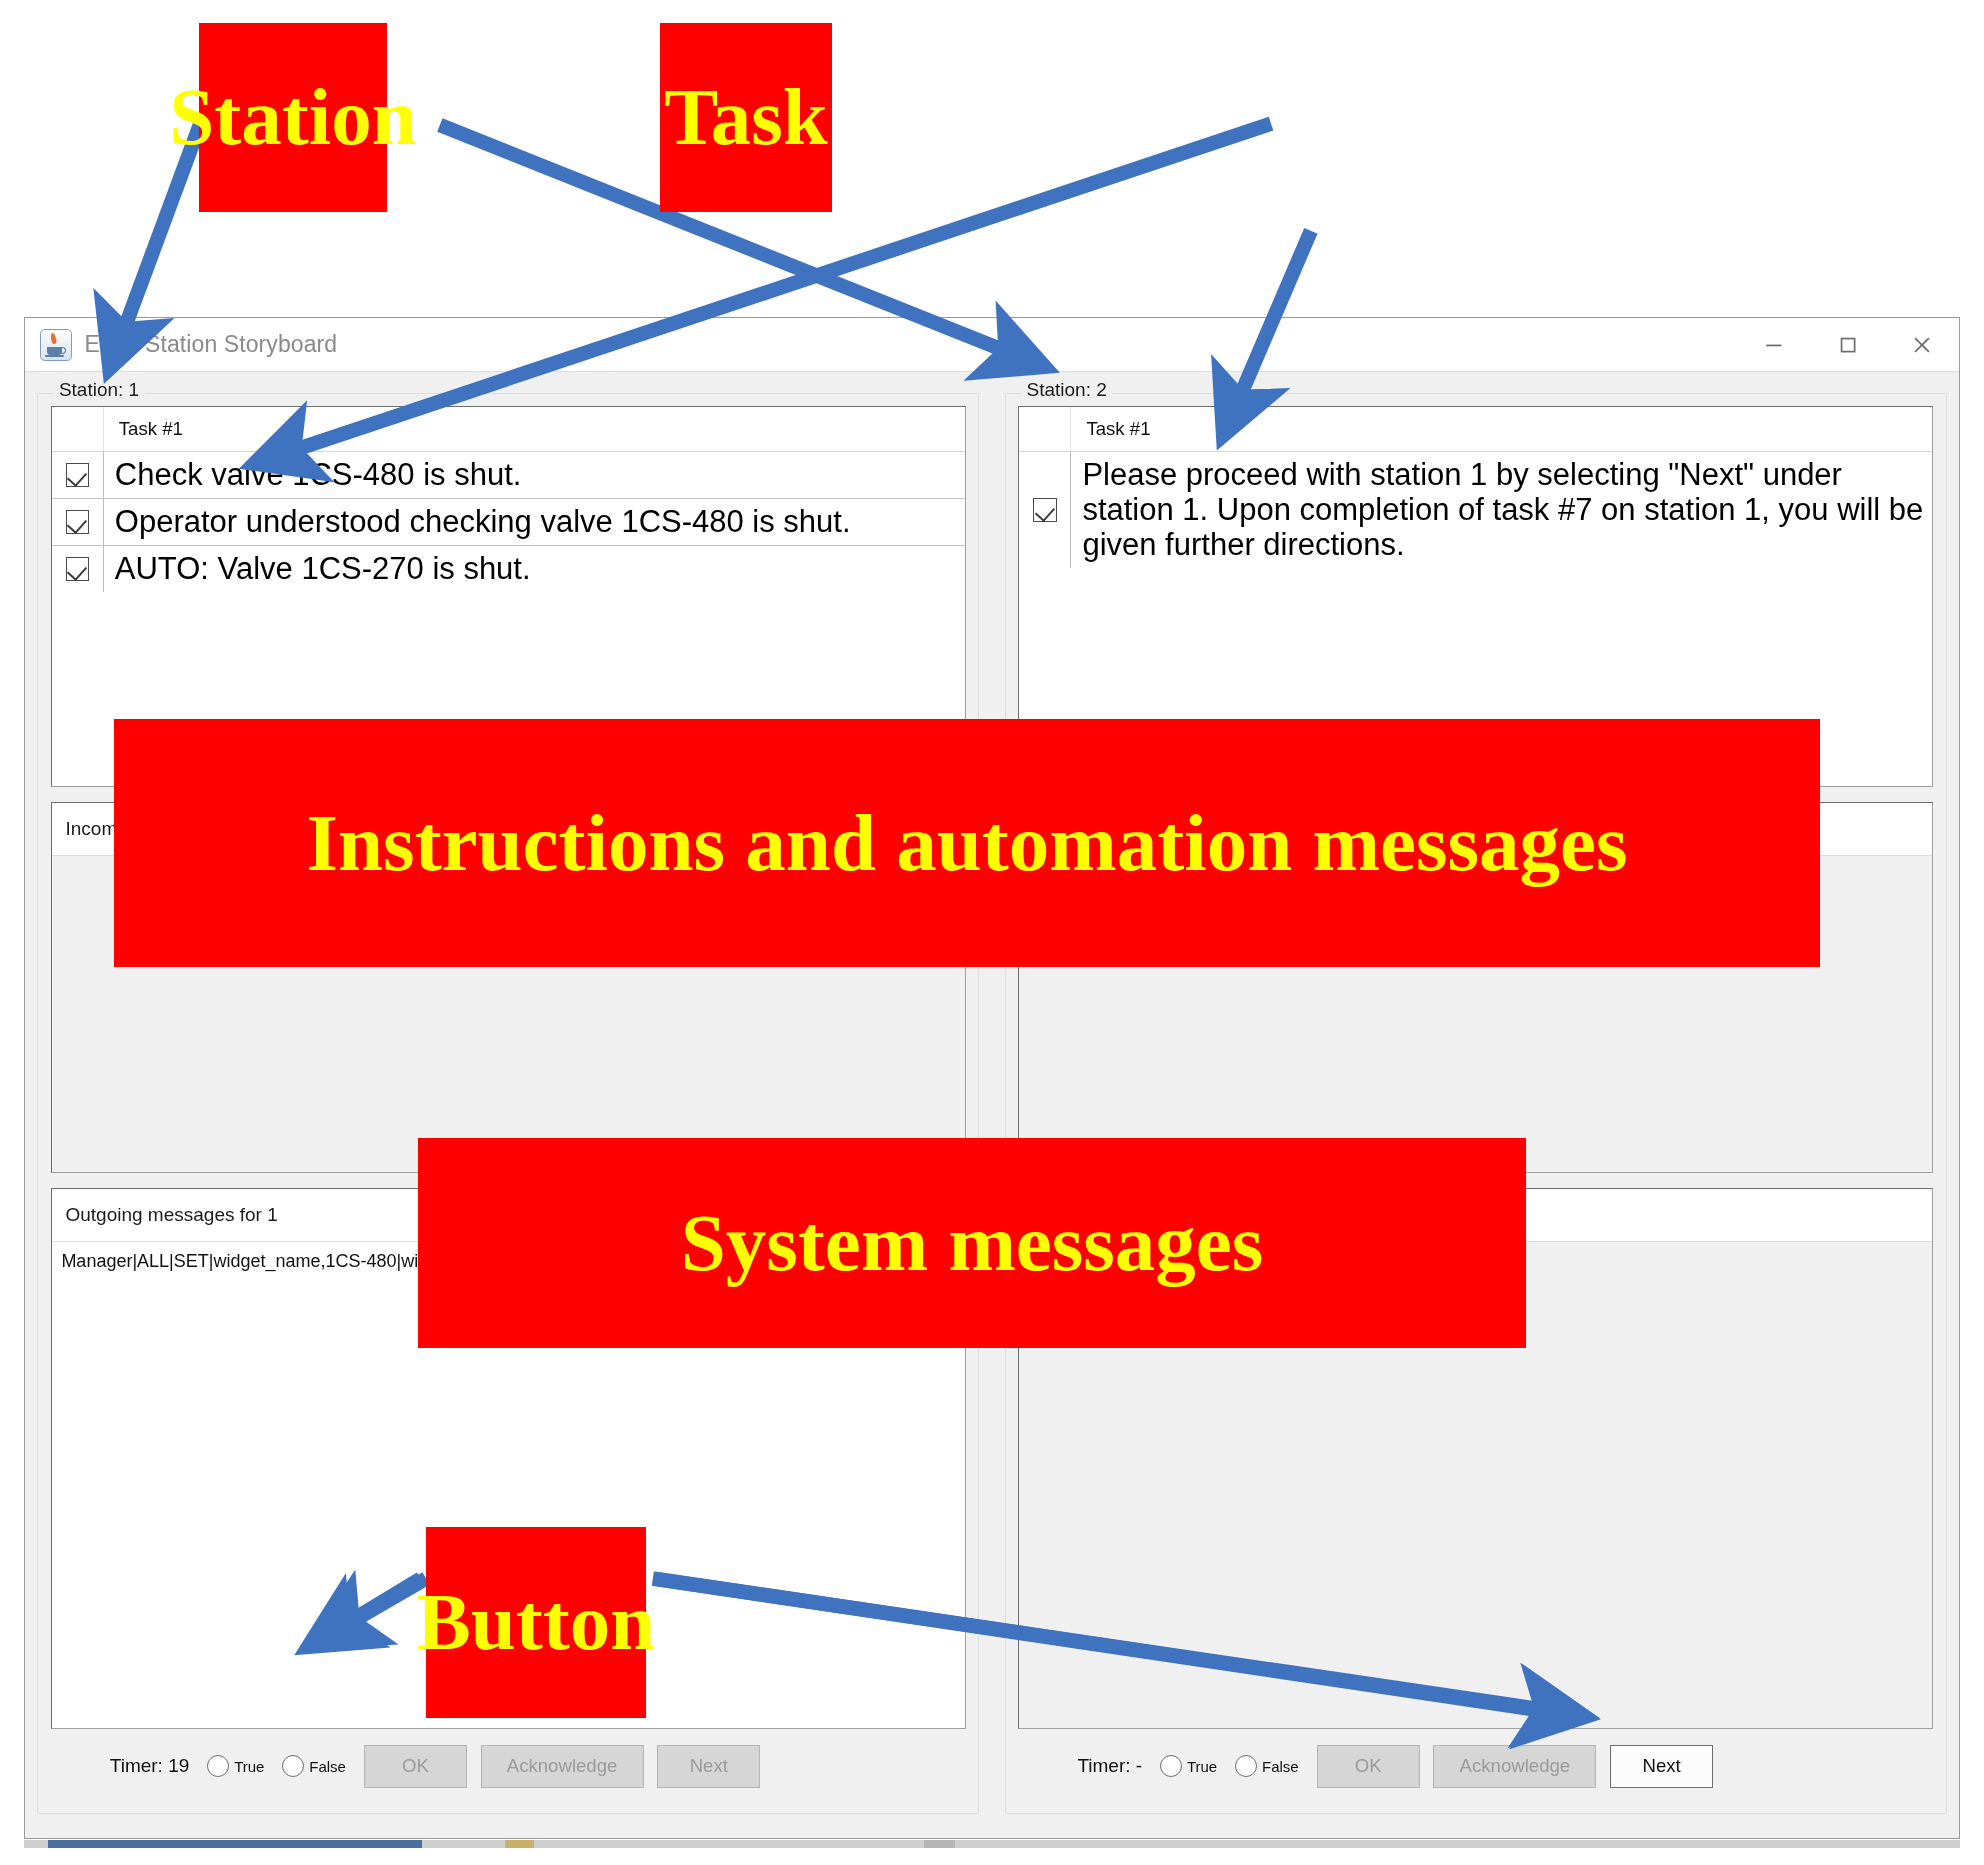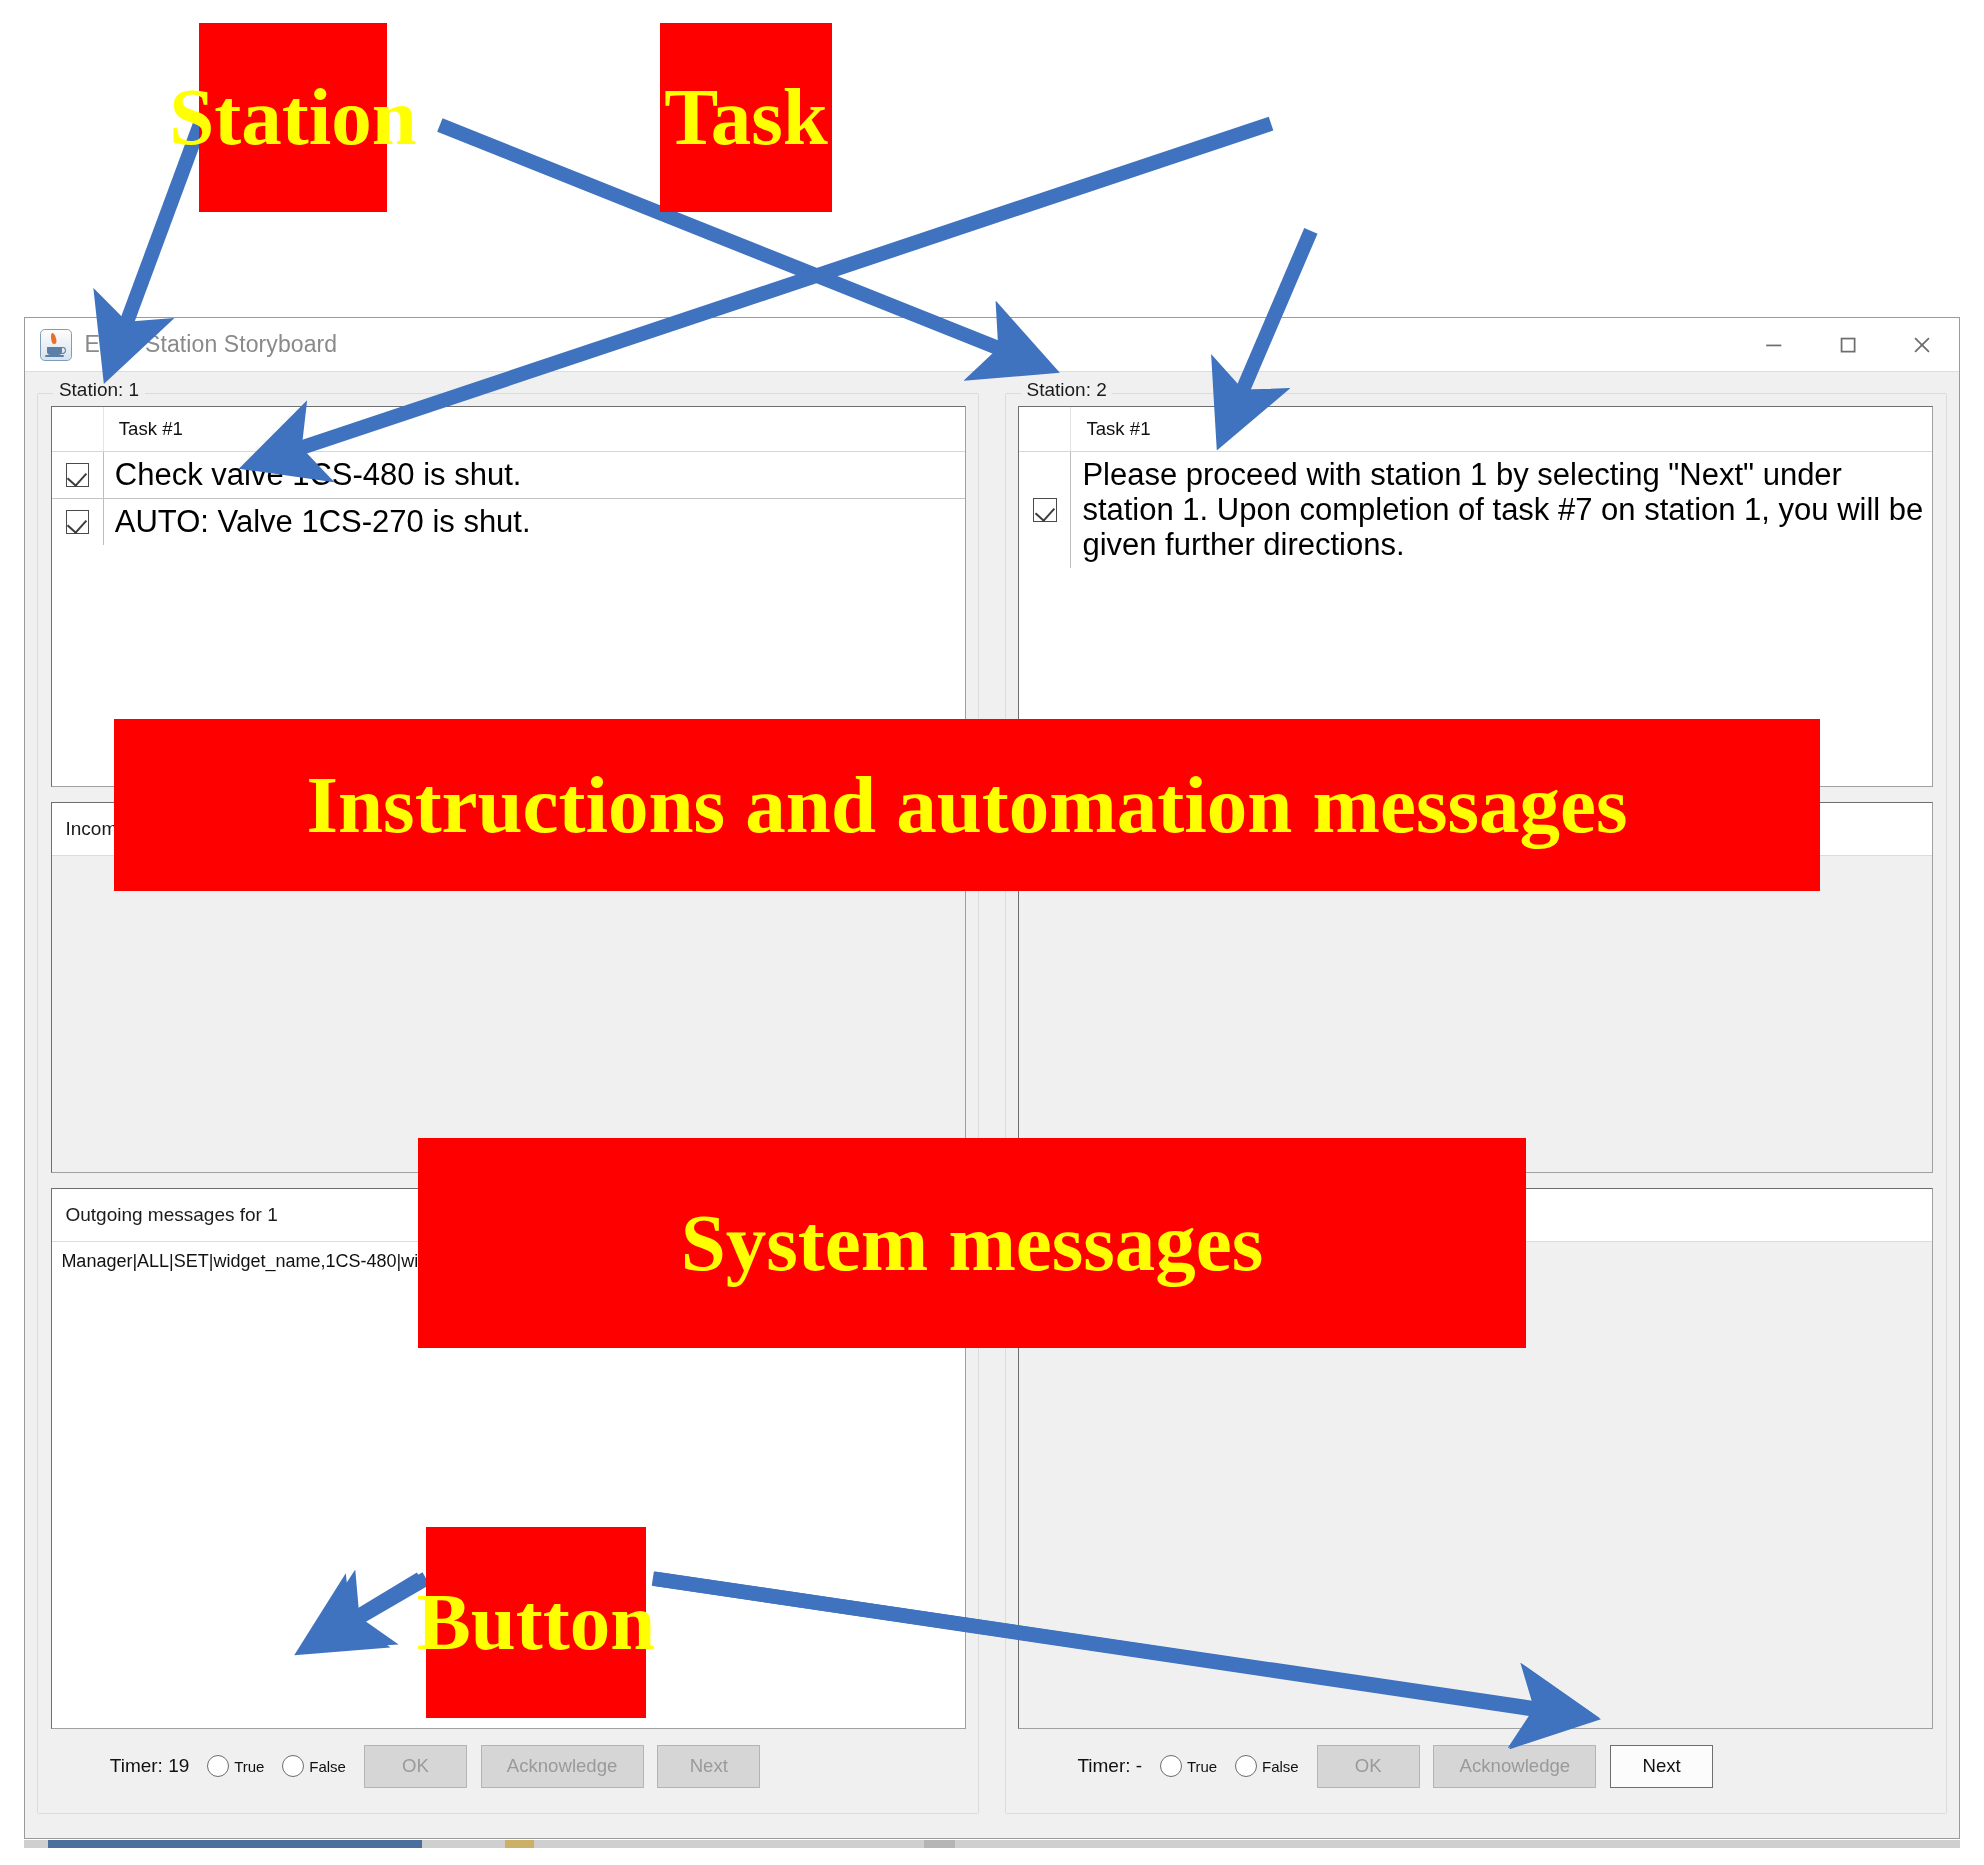--- a/index.html
+++ b/index.html
@@ -114,21 +114,21 @@
   
   #overlay{position:absolute;left:0;top:0;width:1985px;height:1865px;pointer-events:none;}
   .callout{
     position:absolute;background:#ff0000;color:#ffff00;
     font-family:"Liberation Serif",serif;font-weight:bold;
     display:flex;align-items:center;justify-content:center;text-align:center;
     line-height:1;
   }
   #callout-station{left:199px;top:23px;width:188px;height:189px;font-size:81px;}
   #callout-task{left:660px;top:23px;width:172px;height:189px;font-size:81px;}
-  #callout-instructions{left:114px;top:719px;width:1706px;height:172px;font-size:81px;}
+  #callout-instructions{left:114px;top:719px;width:1706px;height:248px;font-size:81px;}
   #callout-system{left:418px;top:1138px;width:1108px;height:210px;font-size:81px;}
   #callout-button{left:426px;top:1527px;width:220px;height:191px;font-size:81px;}
   #arrows{position:absolute;left:0;top:0;width:1985px;height:1865px;}
 </style>
 </head>
 <body>
 
 <div id="app-window">
 
   <div id="title-bar">
@@ -169,20 +169,26 @@
             <div class="task-table">
               <div class="tt-head">
                 <div class="cb-col"></div>
                 <div class="txt-col">Task #1</div>
               </div>
               <div class="tt-row">
                 <div class="cb-col">
                     <span class="chk"></span>
                   </div>
                 <div class="txt-col">Check valve 1CS-480 is shut.</div>
+              </div>
+              <div class="tt-row">
+                <div class="cb-col">
+                    <span class="chk"></span>
+                  </div>
+                <div class="txt-col">Operator understood checking valve 1CS-480 is shut.</div>
               </div>
               <div class="tt-row">
                 <div class="cb-col">
                     <span class="chk"></span>
                   </div>
                 <div class="txt-col">AUTO: Valve 1CS-270 is shut.</div>
               </div>
             </div>
 
             <div class="gap"></div>

